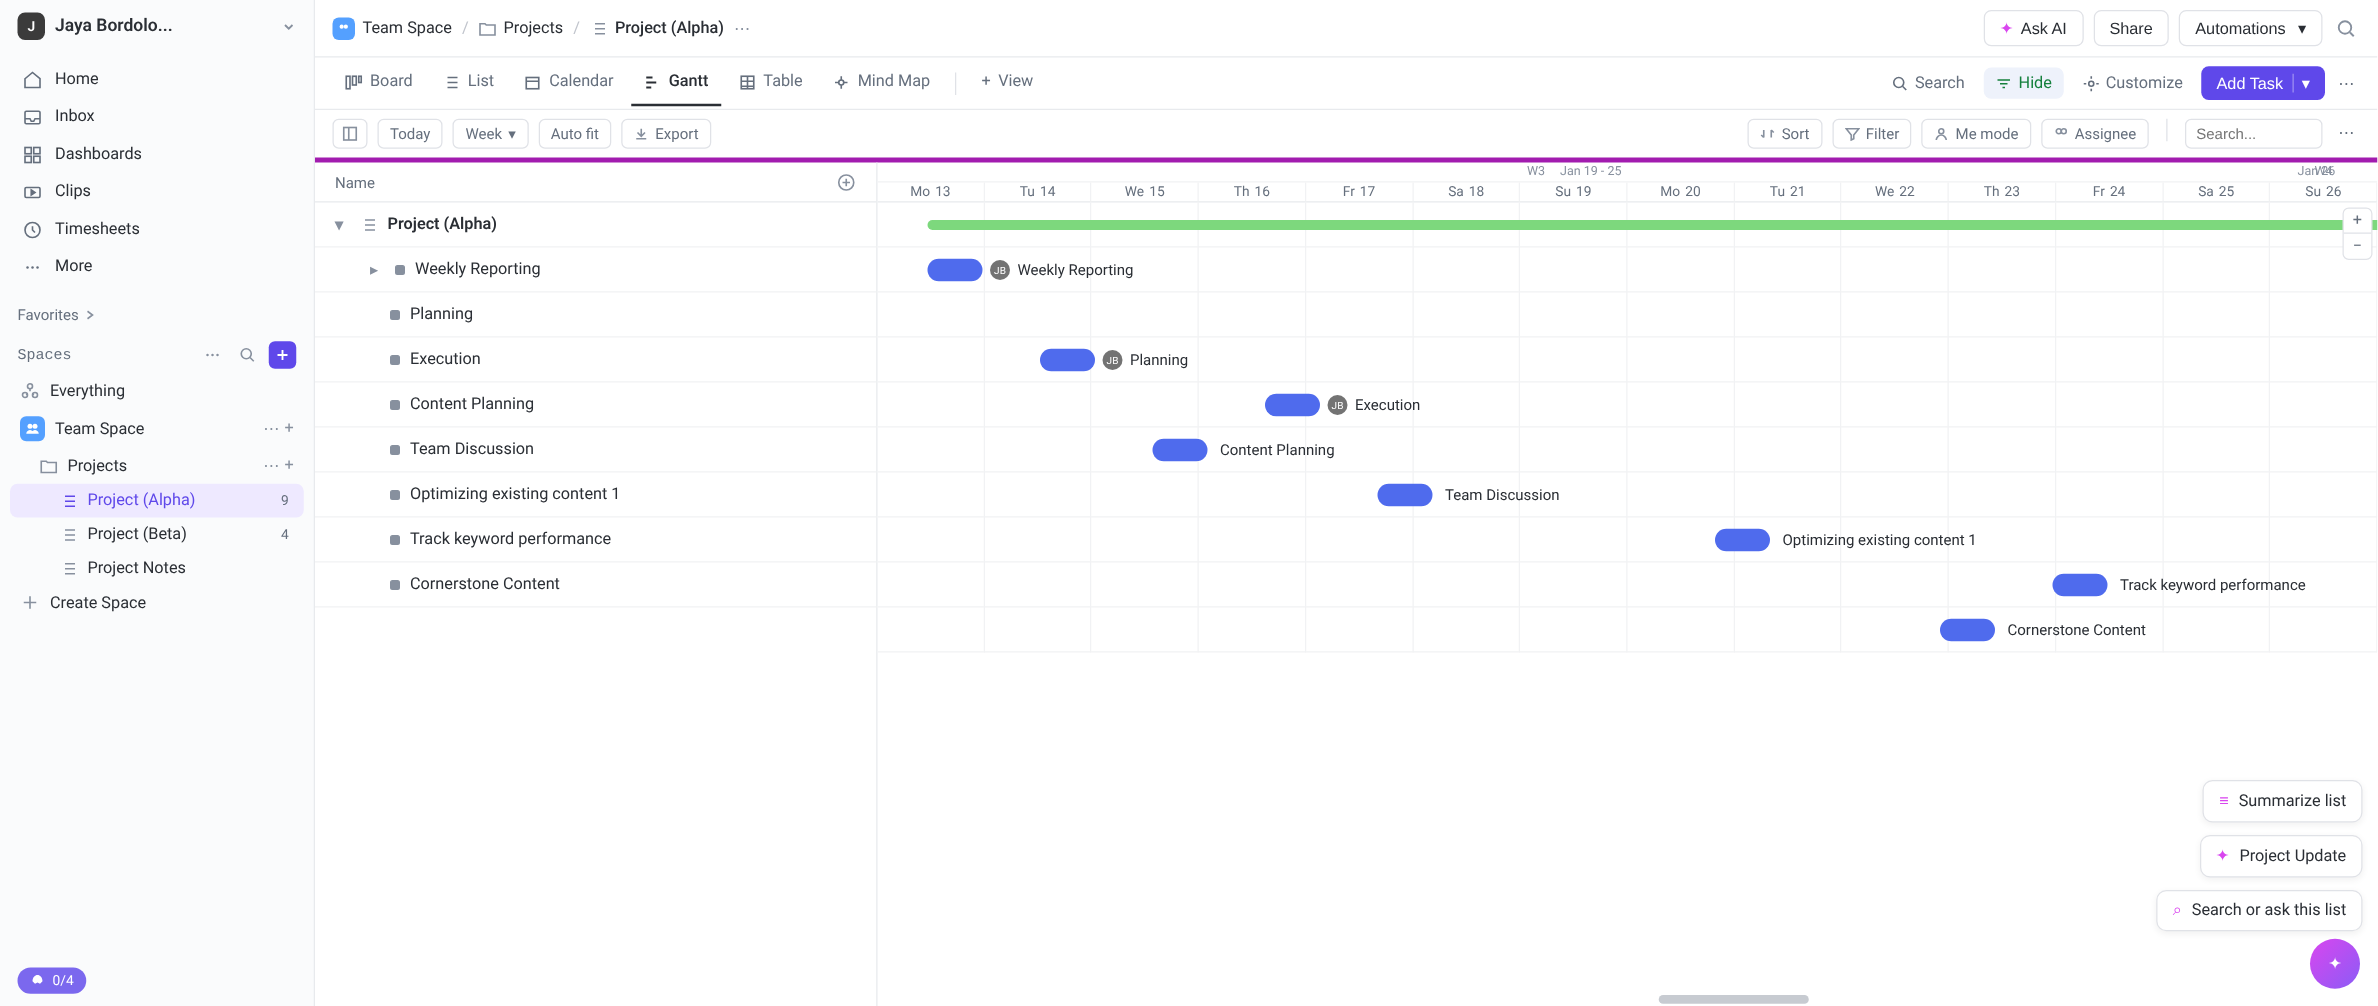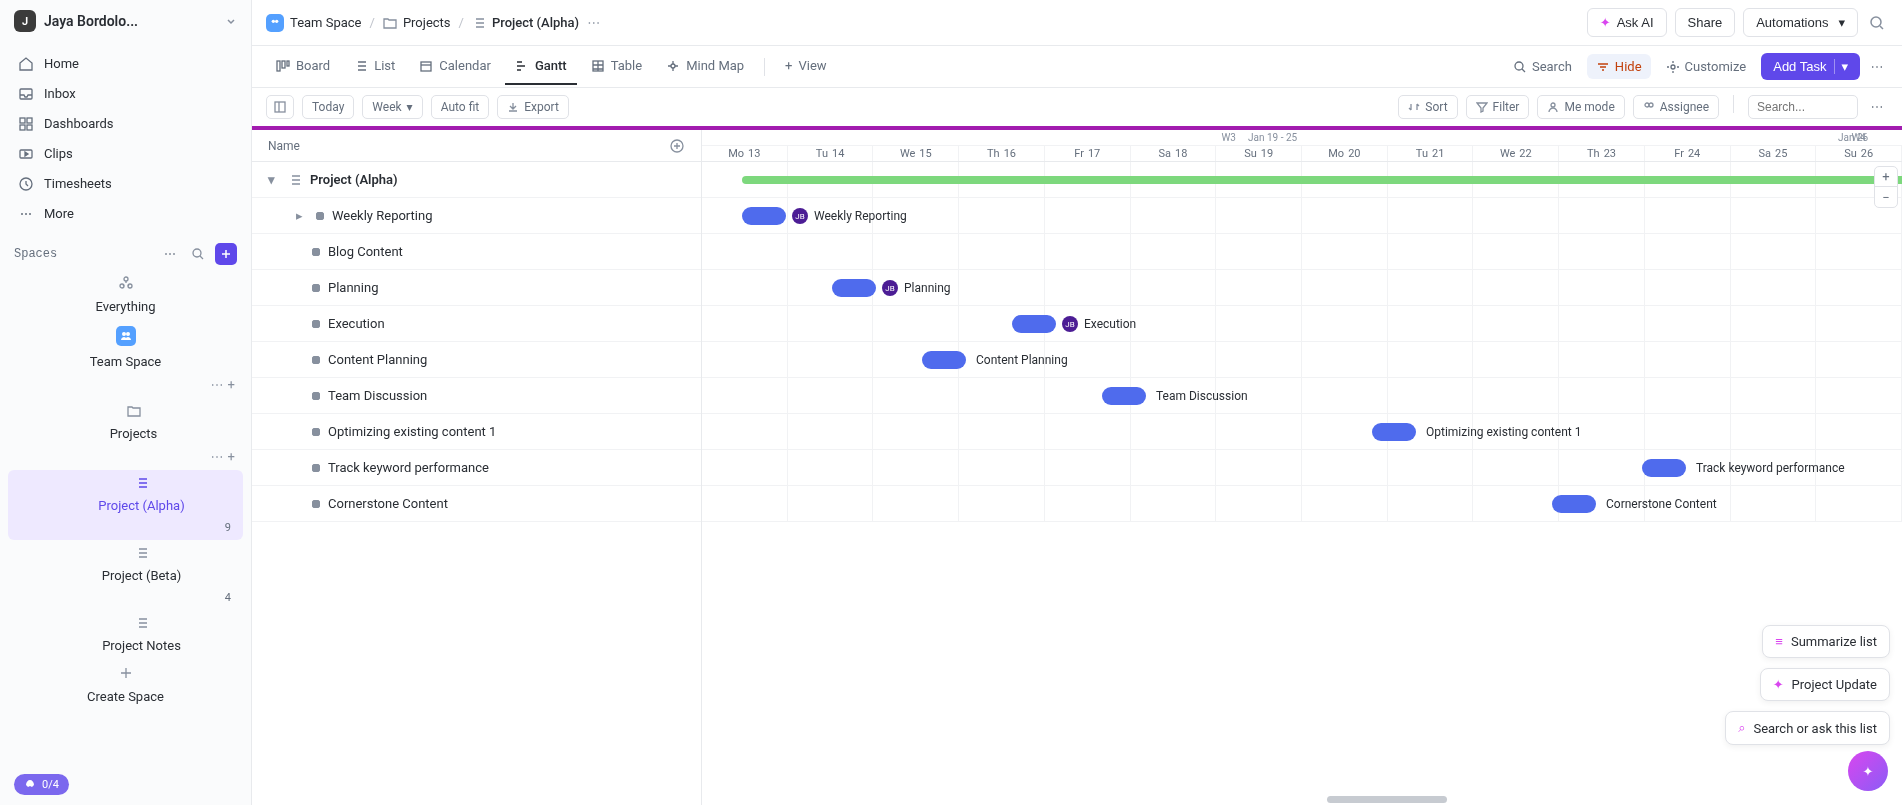--- a/index.html
+++ b/index.html
@@ -12,21 +12,21 @@
 .sb-nav { padding: 6px 8px; }
 .nav-item { display: flex; gap: 10px; padding: 7px 10px; border-radius: 6px; cursor: pointer; color: #2a2e34; font-size: 13px; }
 .nav-icon { width: 16px; height: 16px; display: flex; align-items: center; justify-content: center; color: #656f7d; }
 .sb-section-label { padding: 10px 14px 6px; font-size: 12px; color: #656f7d; display: flex; align-items: center; gap: 4px; }
 .sb-spaces-head { display: flex; align-items: center; justify-content: space-between; padding: 8px 14px 4px; font-family: Liberation Mono, monospace; }
 .sb-spaces-head .label { font-size: 12px; color: #656f7d; }
 .sb-spaces-head .actions { display: flex; gap: 6px; align-items: center; }
 .icon-btn-sm { width: 22px; height: 22px; border-radius: 5px; display: flex; align-items: center; justify-content: center; cursor: pointer; color: #656f7d; }
 .icon-btn-sm.primary { background: #5f48ea; color: #fff; }
 .tree { padding: 0 8px; }
-.tree-item { display: flex; align-items: center; gap: 8px; padding: 6px 8px; border-radius: 6px; cursor: pointer; font-size: 13px; flex-direction: column; }
+.tree-item { display: flex; align-items: center; gap: 8px; padding: 6px 8px; border-radius: 6px; cursor: pointer; font-size: 13px; }
 .tree-item.active { background: #eee9ff; color: #5f48ea; }
 .tree-indent-1 { padding-left: 24px; }
 .tree-indent-2 { padding-left: 40px; }
 .badge-count { font-size: 11px; color: #656f7d; margin-left: auto; padding-right: 4px; }
 .tree-item .actions-r { margin-left: auto; display: flex; gap: 4px; color: #87909e; }
 .space-icon { width: 20px; height: 20px; border-radius: 5px; background: #54a0ff; color: #fff; display: flex; align-items: center; justify-content: center; font-size: 10px; }
 .sb-footer { margin-top: auto; padding: 10px 14px; }
 .pill { display: inline-flex; align-items: center; gap: 6px; background: #7b68ee; color: #fff; border-radius: 14px; padding: 4px 10px; font-size: 11px; }
 
 .main { flex: 1; display: flex; flex-direction: column; min-width: 0; }
@@ -37,21 +37,21 @@
 .topbar-right { margin-left: auto; display: flex; align-items: center; gap: 8px; }
 .btn { display: inline-flex; align-items: center; gap: 6px; padding: 6px 12px; border: 1px solid #e0e2e7; border-radius: 6px; background: #fff; cursor: pointer; font-size: 13px; color: #2a2e34; }
 .ai-icon { color: #d946ef; }
 
 .viewbar { display: flex; align-items: center; padding: 0 14px; border-bottom: 1px solid #e8eaed; height: 42px; gap: 4px; }
 .view-tab { display: flex; align-items: center; gap: 6px; padding: 10px 10px; font-size: 13px; color: #656f7d; cursor: pointer; border-bottom: 2px solid transparent; }
 .view-tab.active { color: #2a2e34; border-bottom-color: #2a2e34; font-weight: 500; }
 .view-divider { width: 1px; height: 18px; background: #e0e2e7; margin: 0 6px; }
 .viewbar-right { margin-left: auto; display: flex; align-items: center; gap: 6px; }
 .vb-btn { display: inline-flex; align-items: center; gap: 5px; padding: 5px 9px; border-radius: 6px; font-size: 13px; color: #656f7d; cursor: pointer; }
-.vb-btn.hl { background: #eef2fb; color: #c2410c; }
+.vb-btn.hl { background: #eef2fb; color: #15803d; }
 .btn-primary { background: #5f48ea; color: #fff; border: none; border-radius: 6px; padding: 6px 12px; font-size: 13px; cursor: pointer; display: inline-flex; align-items: center; gap: 4px; }
 .btn-primary .caret { border-left: 1px solid rgba(255,255,255,0.4); padding-left: 6px; margin-left: 4px; }
 
 .toolbar { display: flex; align-items: center; padding: 7px 14px; border-bottom: 4px solid #a21caf; gap: 8px; }
 .tb-btn { display: inline-flex; align-items: center; gap: 5px; padding: 4px 9px; border: 1px solid #e0e2e7; border-radius: 5px; font-size: 12px; color: #656f7d; cursor: pointer; background: #fff; }
 .tb-btn.icon-only { padding: 4px 6px; }
 .toolbar-right { margin-left: auto; display: flex; align-items: flex-start; gap: 8px; }
 .search-input { border: 1px solid #e0e2e7; border-radius: 5px; padding: 4px 8px; font-size: 12px; width: 110px; }
 
 .content { flex: 1; display: flex; min-height: 0; position: relative; }
@@ -71,21 +71,21 @@
 .wk-label { position: absolute; font-size: 10px; color: #87909e; }
 .day-cell { width: 90px; text-align: center; font-size: 11px; color: #656f7d; border-right: 1px solid #f1f2f4; height: 100%; display: flex; align-items: center; justify-content: center; gap: 4px; }
 .gantt-body { position: relative; }
 .g-grid { position: absolute; inset: 0; display: flex; }
 .g-col { width: 90px; border-right: 1px solid #f1f2f4; }
 .g-rows { position: relative; }
 .g-row { height: 36px; border-bottom: 1px solid #f1f2f4; position: relative; }
 .bar { position: absolute; height: 18px; top: 9px; border-radius: 9px; background: #4f6bed; }
 .bar.summary { background: #7dd87d; height: 8px; top: 14px; border-radius: 4px; }
 .bar-label { position: absolute; left: calc(100% + 28px); top: 0; white-space: nowrap; font-size: 12px; color: #2a2e34; line-height: 18px; }
-.bar-avatar { position: absolute; left: calc(100% + 6px); top: 1px; width: 16px; height: 16px; border-radius: 50%; background: #4c1d95; color: #fff; font-size: 8px; display: flex; align-items: center; justify-content: center; }
+.bar-avatar { position: absolute; left: calc(100% + 6px); top: 1px; width: 16px; height: 16px; border-radius: 50%; background: #737373; color: #fff; font-size: 8px; display: flex; align-items: center; justify-content: center; }
 .zoom-ctrl { position: absolute; top: 36px; right: 4px; display: flex; flex-direction: column; border: 1px solid #e0e2e7; border-radius: 5px; background: #fff; }
 .zoom-ctrl div { width: 22px; height: 20px; display: flex; align-items: center; justify-content: center; cursor: pointer; color: #656f7d; font-size: 13px; }
 .zoom-ctrl div:first-child { border-bottom: 1px solid #e0e2e7; }
 
 .float-actions { position: absolute; right: 12px; bottom: 60px; display: flex; flex-direction: column; gap: 10px; align-items: flex-end; }
 .float-btn { display: flex; align-items: center; gap: 8px; background: #fff; border: 1px solid #e0e2e7; border-radius: 8px; padding: 8px 12px; font-size: 13px; cursor: pointer; box-shadow: 0 2px 6px rgba(0,0,0,0.06); }
 .fab { position: absolute; right: 14px; bottom: 14px; width: 40px; height: 40px; border-radius: 50%; background: linear-gradient(135deg,#d946ef,#8b5cf6); display: flex; align-items: center; justify-content: center; color: #fff; cursor: pointer; }
 .scroll-thumb { position: absolute; bottom: 2px; left: 1075px; height: 7px; width: 120px; background: #c7cbd1; border-radius: 4px; }
 
 svg { display: block; }
@@ -158,20 +158,28 @@
             <svg width="16" height="16" viewBox="0 0 16 16" fill="currentColor">
               <circle cx="4" cy="8" r="1"></circle>
               <circle cx="8" cy="8" r="1"></circle>
               <circle cx="12" cy="8" r="1"></circle>
             </svg>
           </span>
           <span>More</span>
         </div>
     </div>
 
+    <div class="sb-section-label">
+      <span>Favorites</span>
+      <span>
+          <svg width="10" height="10" viewBox="0 0 10 10">
+            <path d="M3 2l4 3-4 3" fill="none" stroke="#87909e" stroke-width="1.3"></path>
+          </svg>
+        </span>
+    </div>
 
     <div class="sb-spaces-head">
       <span class="label">Spaces</span>
       <div class="actions">
         <span class="icon-btn-sm">
             <svg width="14" height="14" viewBox="0 0 14 14" fill="#87909e">
               <circle cx="3" cy="7" r="1"></circle>
               <circle cx="7" cy="7" r="1"></circle>
               <circle cx="11" cy="7" r="1"></circle>
             </svg>
@@ -479,24 +487,20 @@
             </span>
           <span>Project (Alpha)</span>
         </div>
         <div class="task-row ind1">
             <span class="chev">▸</span>
             <span class="status-dot"></span>
             <span>Weekly Reporting</span>
           </div>
         <div class="task-row ind2">
             <span class="status-dot"></span>
-            <span>Blog Content</span>
-          </div>
-        <div class="task-row ind2">
-            <span class="status-dot"></span>
             <span>Planning</span>
           </div>
         <div class="task-row ind2">
             <span class="status-dot"></span>
             <span>Execution</span>
           </div>
         <div class="task-row ind2">
             <span class="status-dot"></span>
             <span>Content Planning</span>
           </div>

